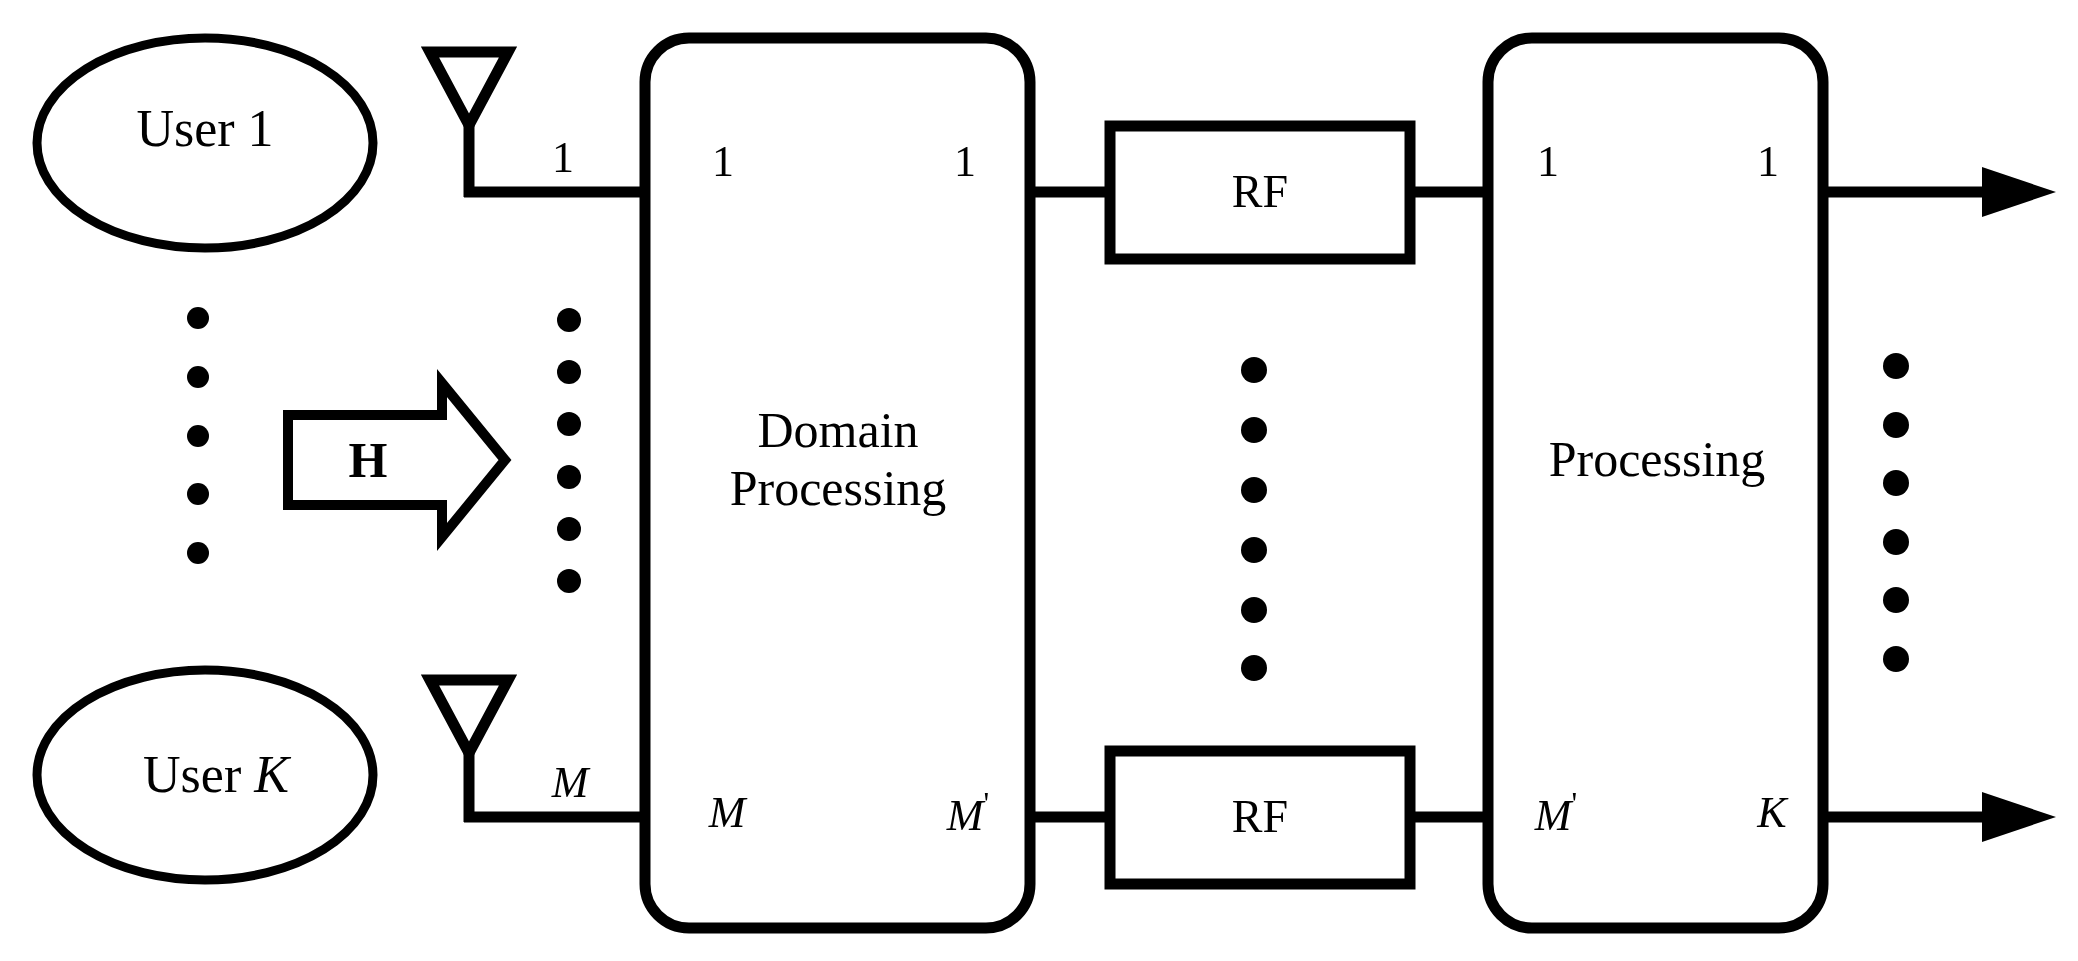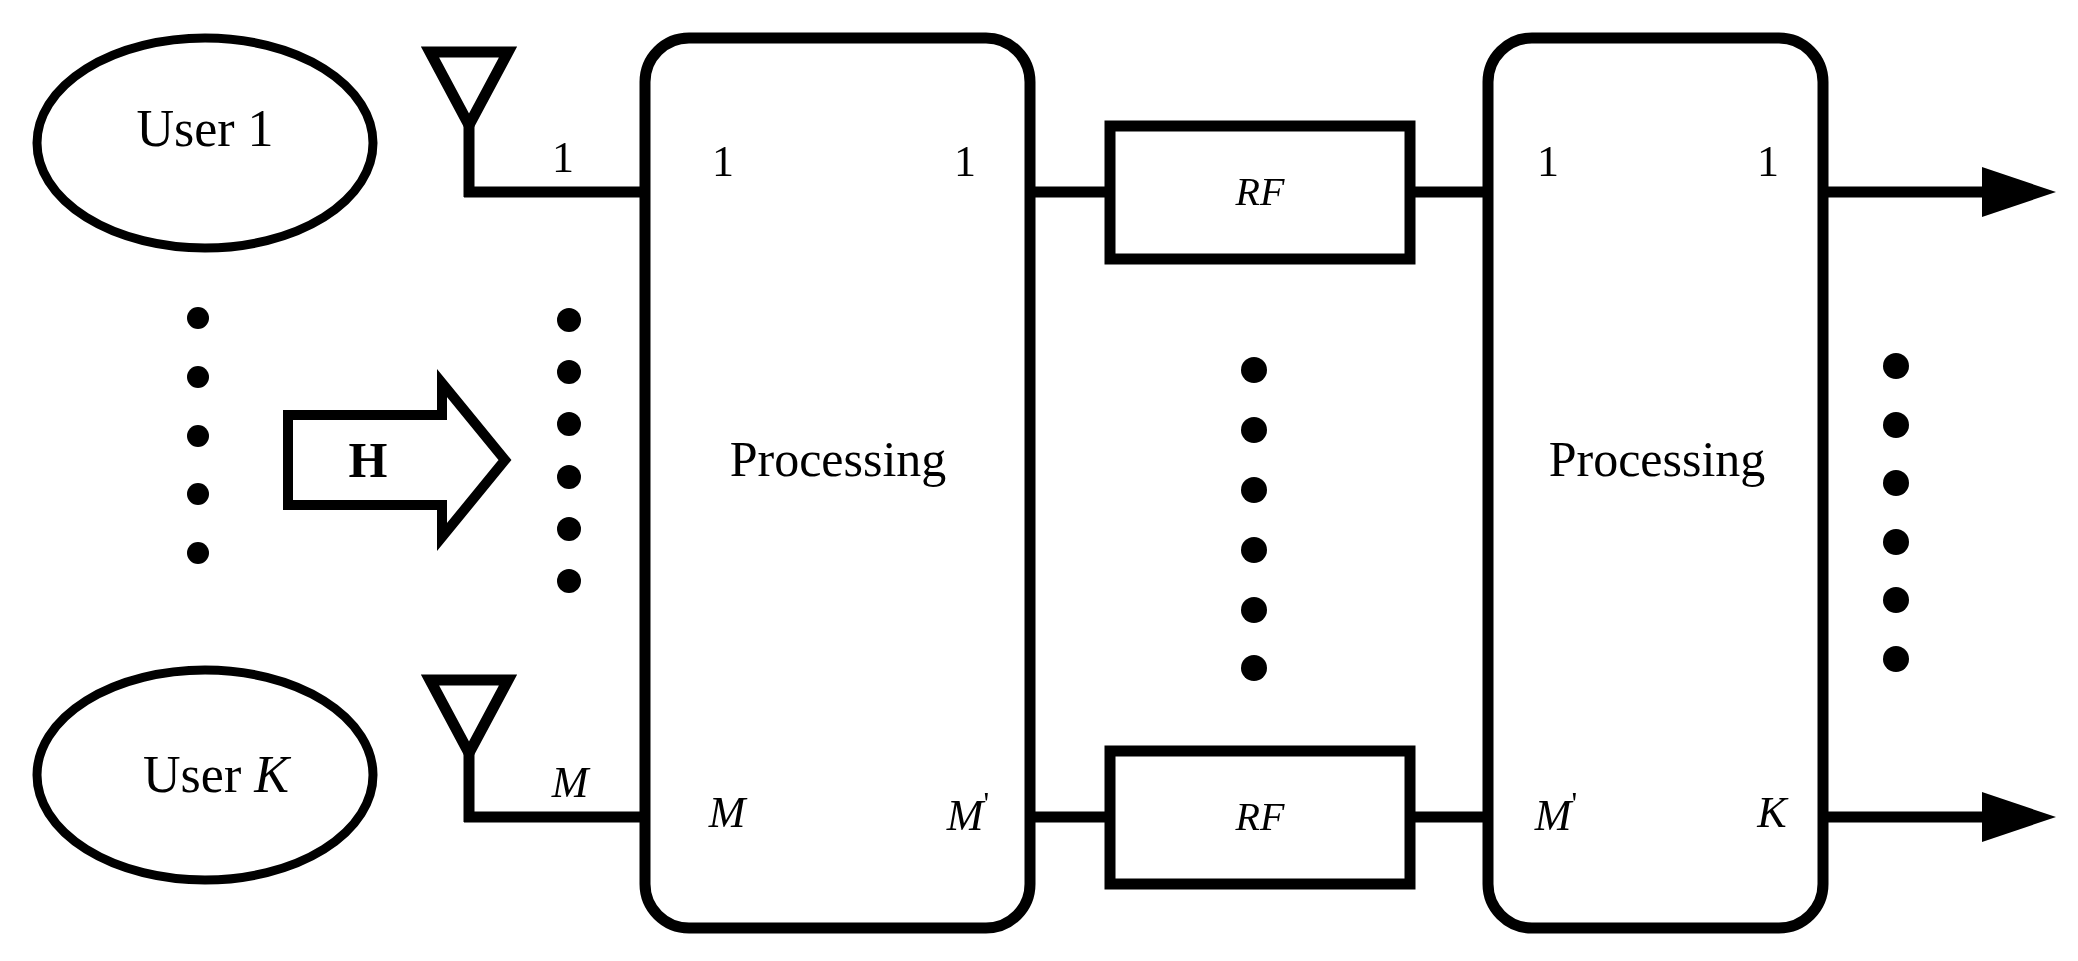--- a/index.html
+++ b/index.html
@@ -7,21 +7,21 @@
   body{width:2078px;height:961px;overflow:hidden;
        font-family:"Liberation Serif","DejaVu Serif",serif;color:#000;}
   #stage{position:relative;width:2078px;height:961px;background:#fff;}
   #stage svg{position:absolute;left:0;top:0;}
   .lbl{position:absolute;white-space:nowrap;line-height:1;color:#000;}
   .ital{font-style:italic;}
   .ctr{transform:translate(-50%,-50%);}
   .userlbl{font-size:52px;}
   .portlbl{font-size:44px;}
   .boxtxt{font-size:50px;text-align:center;}
-  .rflbl{font-size:40px;font-style:italic;}
+  .rflbl{font-size:46px;}
   .hlbl{font-size:50px;font-weight:bold;}
   .prime{font-size:0.72em;vertical-align:super;font-style:normal;}
 </style>
 </head>
 <body>
 
 <div id="stage">
 
   <svg width="2078" height="961" viewBox="0 0 2078 961">
 
@@ -126,20 +126,21 @@
     <span>M</span>
   </div>
   <div class="lbl ctr portlbl" style="left:965px;top:162px;">
     <span>1</span>
   </div>
   <div class="lbl ctr portlbl" style="left:968px;top:813px;">
     <span class="ital">M</span><span class="prime">'</span>
   </div>
 
   <div class="lbl ctr boxtxt" style="left:838px;top:455px;">
+    <div style="margin-top:8px;">Domain</div>
     <div style="margin-top:8px;">Processing</div>
   </div>
 
   <div class="lbl ctr rflbl" style="left:1260px;top:192px;">
     <span>RF</span>
   </div>
   <div class="lbl ctr rflbl" style="left:1260px;top:817px;">
     <span>RF</span>
   </div>
 

